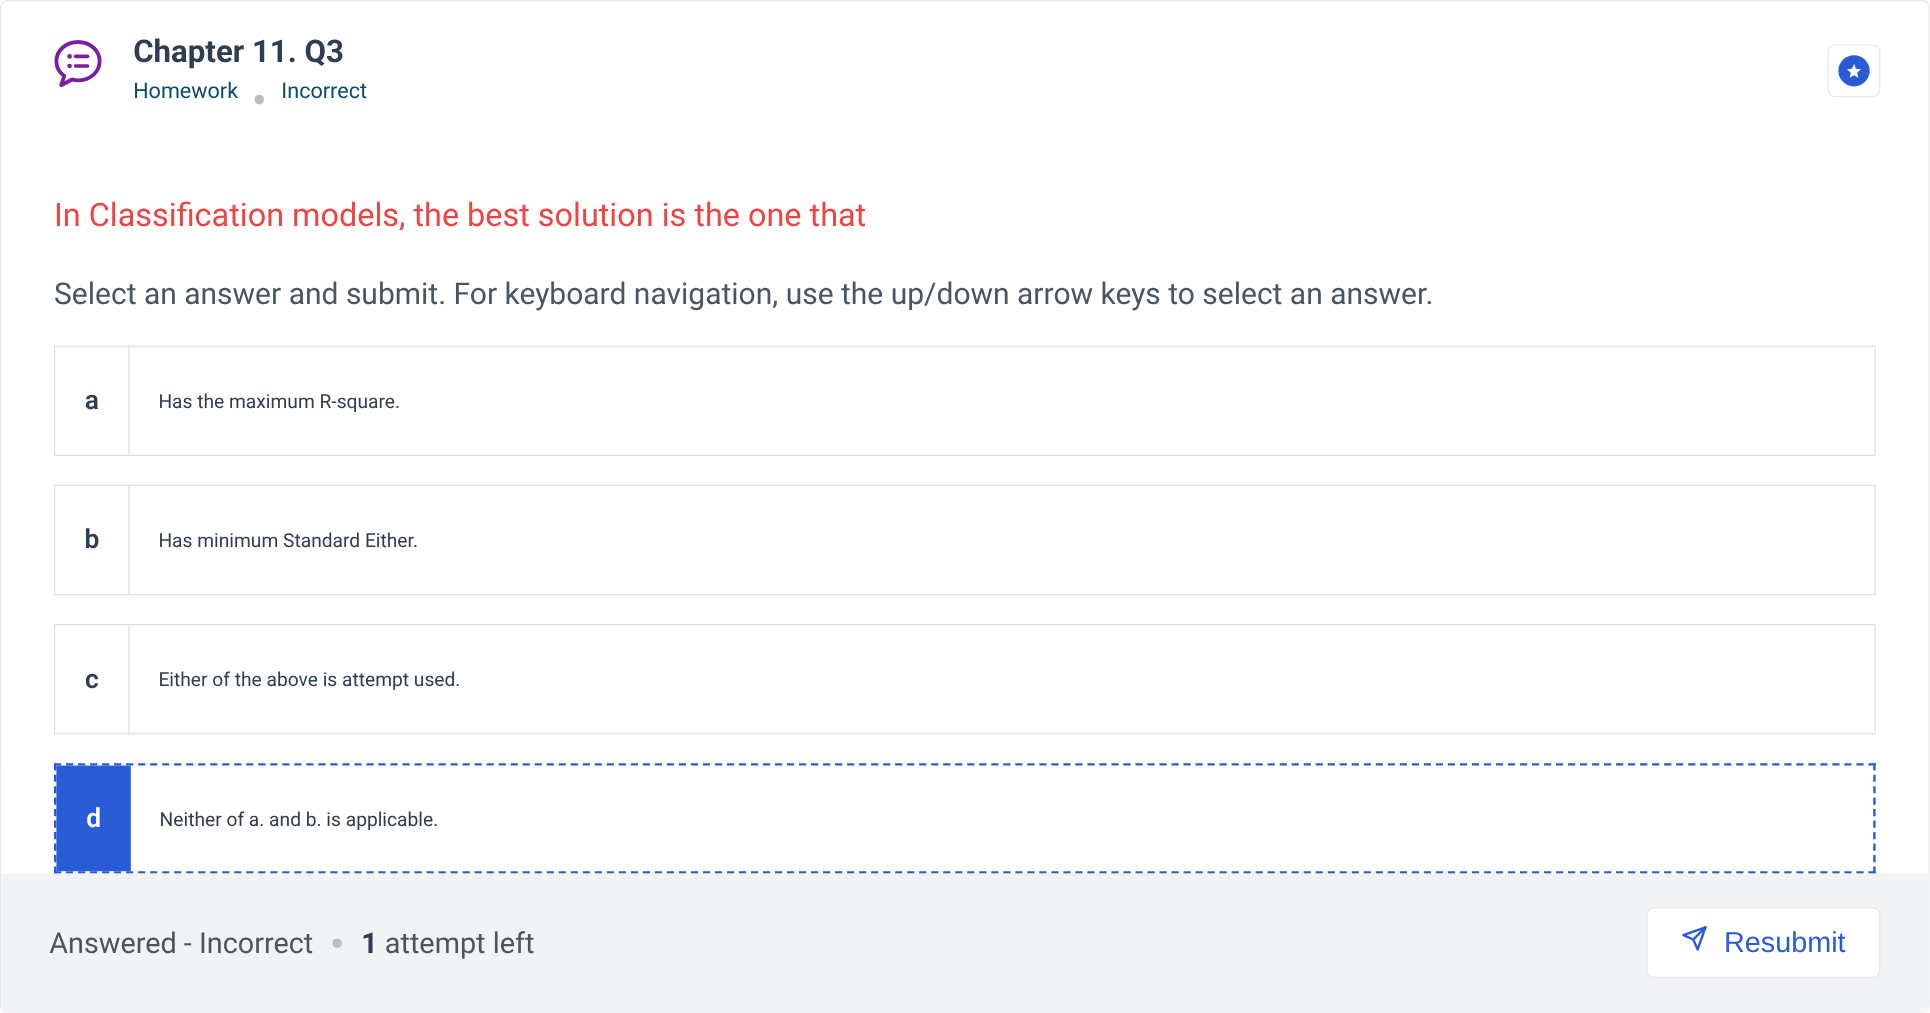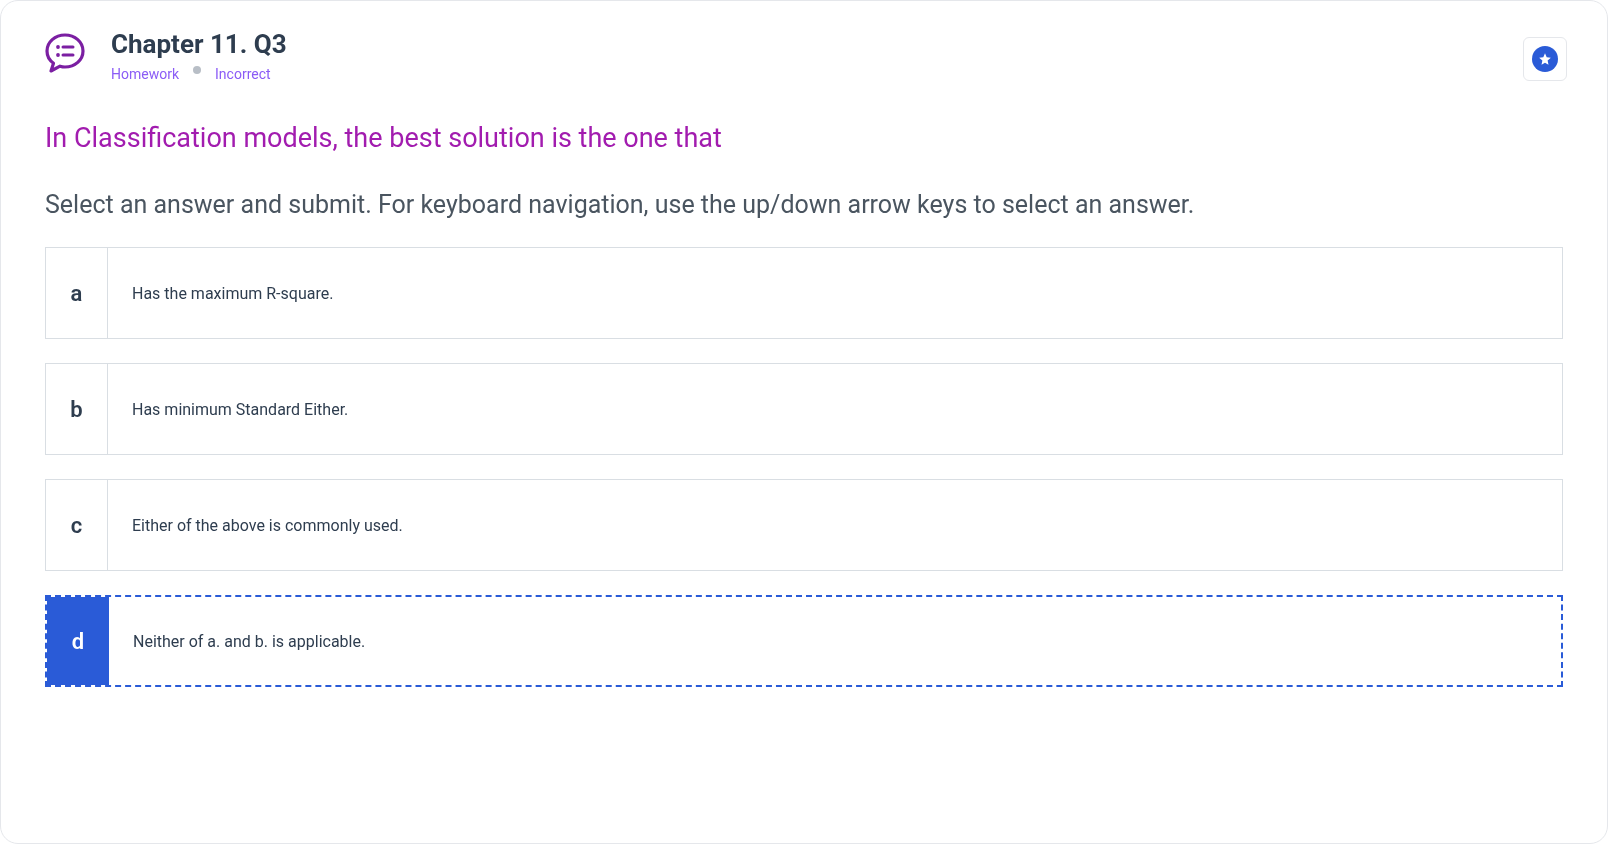--- a/index.html
+++ b/index.html
@@ -6,21 +6,21 @@
   html, body { width: 1608px; height: 844px; }
   body {
     font-family: -apple-system, BlinkMacSystemFont, "Segoe UI", Roboto, "Helvetica Neue", Arial, sans-serif;
     background: #ffffff;
     color: #2e3d4f;
   }
   .card {
     width: 1608px;
     height: 844px;
     border: 1px solid #e5e7eb;
-    border-radius: 18px;
+    border-radius: 6px;
     background: #ffffff;
     display: flex;
     flex-direction: column;
   }
   .header-row {
     display: flex;
     align-items: flex-start;
     padding: 28px 40px 0 40px;
     position: relative;
   }
@@ -31,24 +31,24 @@
   }
   .title-block { margin-left: 22px; }
   .title {
     font-size: 26px;
     font-weight: 700;
     color: #2e3d4f;
     line-height: 1.2;
   }
   .meta {
     margin-top: 6px;
-    font-size: 14px;
-    color: #8b5cf6;
-    display: flex;
-    align-items: flex-start;
+    font-size: 18px;
+    color: #0c4a6e;
+    display: flex;
+    align-items: flex-end;
     gap: 14px;
   }
   .meta .dot {
     width: 8px; height: 8px; border-radius: 50%;
     background: #b8bec6;
     display: inline-block;
   }
   .star-btn {
     position: absolute;
     right: 40px; top: 36px;
@@ -64,22 +64,23 @@
     background: #2a5bd7;
     display: flex; align-items: center; justify-content: center;
     color: #fff; font-size: 14px;
   }
   .content {
     padding: 40px 44px 0 44px;
     flex: 1 1 auto;
   }
   .question {
     font-size: 27px;
-    color: #a21caf;
+    color: #ef4444;
     margin-bottom: 36px;
+    margin-top: 36px;
   }
   .instructions {
     font-size: 25px;
     color: #4a5560;
     margin-bottom: 28px;
   }
   .options { display: flex; flex-direction: column; gap: 24px; }
   .option {
     display: flex;
     border: 1px solid #d9dee3;
@@ -180,23 +181,41 @@
       <div class="option">
         <div class="letter">a</div>
         <div class="text">Has the maximum R-square.</div>
       </div>
       <div class="option">
         <div class="letter">b</div>
         <div class="text">Has minimum Standard Either.</div>
       </div>
       <div class="option">
         <div class="letter">c</div>
-        <div class="text">Either of the above is commonly used.</div>
+        <div class="text">Either of the above is attempt used.</div>
       </div>
       <div class="option selected">
         <div class="letter">d</div>
         <div class="text">Neither of a. and b. is applicable.</div>
       </div>
     </div>
   </div>
 
+  <div class="footer">
+    <div class="status">
+      <span>Answered - Incorrect</span>
+      <span class="dot"></span>
+      <span>
+        <b>1</b><span> attempt left</span>
+      </span>
+    </div>
+    <button class="resubmit">
+      <span>
+        <svg width="22" height="22" viewBox="0 0 24 24" fill="none" stroke="#2a5bd7" stroke-width="2.2" stroke-linejoin="round" stroke-linecap="round">
+          <path d="M22 2 L11 13"></path>
+          <path d="M22 2 L15 22 L11 13 L2 9 L22 2 Z"></path>
+        </svg>
+      </span>
+      <span>Resubmit</span>
+    </button>
+  </div>
 
 </div>
 
 </body></html>

